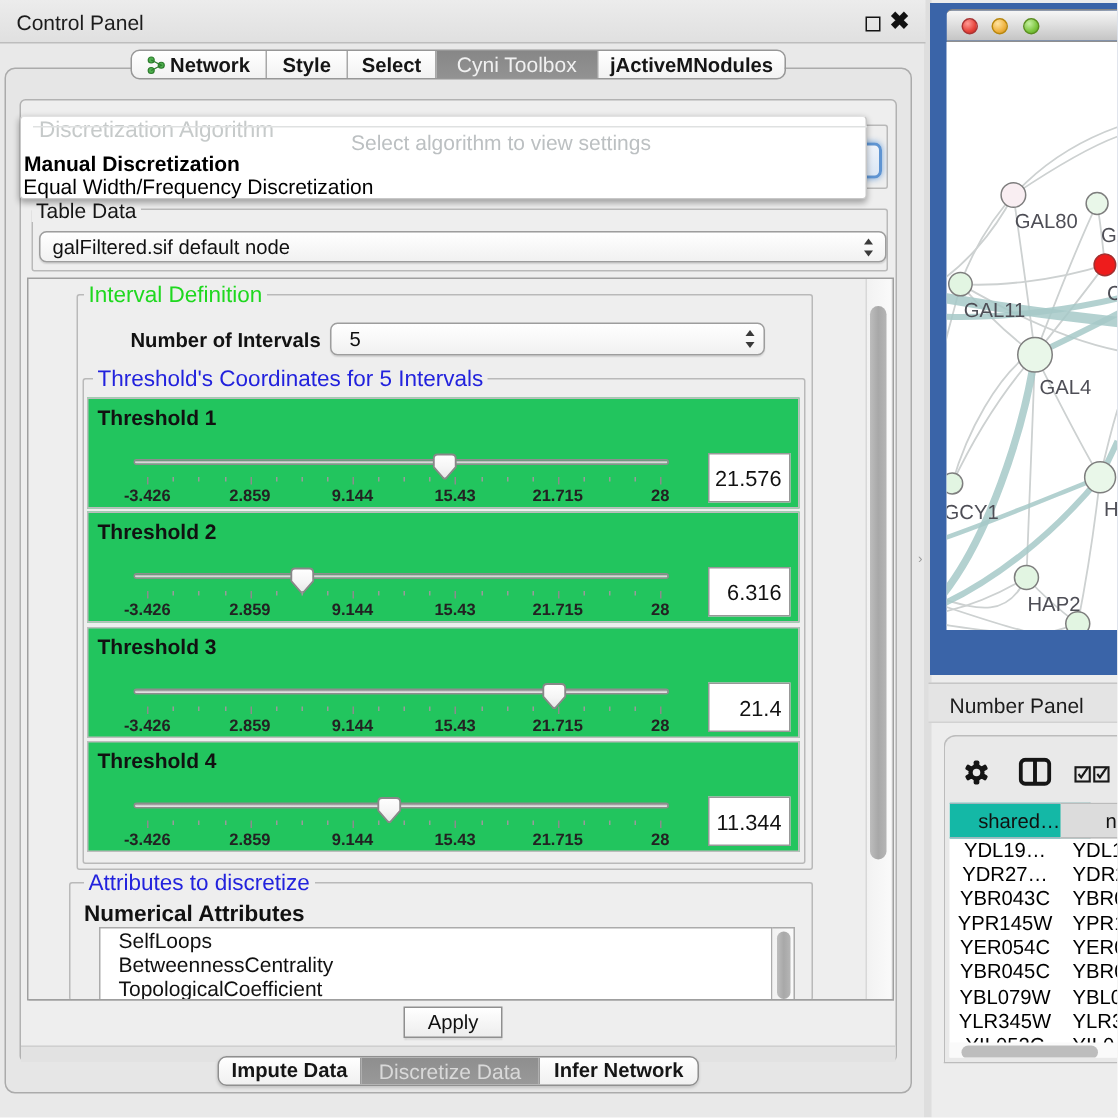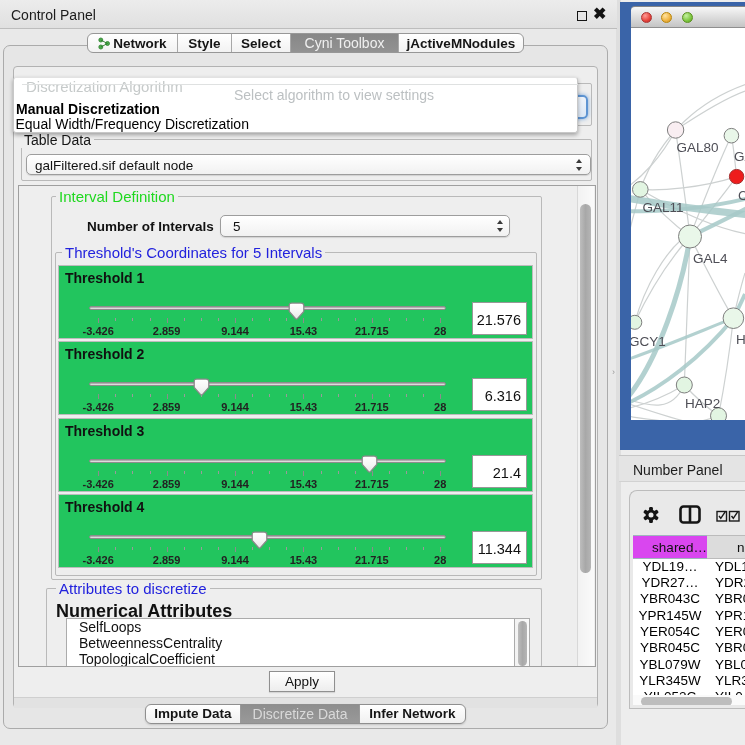--- a/index.html
+++ b/index.html
@@ -61,21 +61,21 @@
 
 #netwin{left:620px;top:2px;width:125px;height:448px;background:#3a64a8;}
 #nettitle{left:11px;top:4px;width:114px;height:22px;background:linear-gradient(#f7f7f7,#c4c4c4);border-top:1px solid #868686;border-bottom:1px solid #8f8f8f;border-radius:4px 0 0 0;}
 #netcontent{left:11px;top:26px;width:114px;height:392px;background:#ffffff;overflow:hidden;}
 .tl{position:absolute;top:5px;width:11px;height:11px;border-radius:50%;}
 
 #tpheader{left:619px;top:455px;width:126px;height:27px;background:#e4e4e4;border-top:1px solid #c6c6c6;border-bottom:1px solid #d2d2d2;}
 #tpheader .t{position:absolute;left:14px;top:6px;font-size:14px;color:#1c1c1c;}
 #tpanel{left:629px;top:490px;width:116px;height:219px;background:#e9e9e9;border:1px solid #bcbcbc;border-radius:8px 0 0 0;border-right:none;overflow:hidden;}
 #ttable{position:absolute;left:3px;top:44px;width:113px;height:170px;background:#ffffff;font-size:13.5px;overflow:hidden;}
-#ttable .hc1{position:absolute;left:0;top:0;width:94px;height:24px;background:#d946ef;border:1px solid #9fb6bd;border-left:none;text-align:center;line-height:23px;color:#111;}
+#ttable .hc1{position:absolute;left:0;top:0;width:94px;height:24px;background:#14b8a6;border:1px solid #9fb6bd;border-left:none;text-align:center;line-height:23px;color:#111;}
 #ttable .hc2{position:absolute;left:74px;top:0;width:130px;height:24px;background:#dcdcdc;border:1px solid #bbb;border-left:none;line-height:23px;color:#111;padding-left:30px;}
 #ttable .r{position:absolute;width:200px;height:17px;}
 #ttable .c1{position:absolute;left:0;width:74px;text-align:center;}
 #ttable .c2{position:absolute;left:82px;}
 #hsb{position:absolute;left:0px;top:160px;width:113px;height:12px;background:#fafafa;}
 #hsbthumb{position:absolute;left:8px;top:1.5px;width:91px;height:9px;border-radius:5px;background:#bdbdbd;}
 </style>
 </head>
 <body>
 <div id="stage">
@@ -293,21 +293,21 @@
           <span style="left:244.39999999999998px;">15.43</span>
           <span style="left:312.8px;">21.715</span>
           <span style="left:381.2px;">28</span>
         </div>
     <div class="tfield">11.344</div>
   </div>
     </div>
 
   <div class="abs group" style="left:46px;top:588px;width:496px;height:79px;border-bottom:none;"></div>
   <div class="abs gtitle" style="left:56px;top:579.5px;color:#2222dd;">Attributes to discretize</div>
-  <div class="abs" style="left:56px;top:601px;font-size:18px;font-weight:bold;color:#111;">Numerical Attributes</div>
+  <div class="abs" style="left:56px;top:601px;font-size:15px;font-weight:bold;color:#111;">Numerical Attributes</div>
   <div class="abs" id="attrlist">
     <div>SelfLoops</div>
     <div>BetweennessCentrality</div>
     <div>TopologicalCoefficient</div>
   </div>
   <div class="abs vsb" style="left:515px;top:618px;width:15px;height:48px;border:1px solid #ababab;border-left:none;border-bottom:none;"></div>
   <div class="abs vsbthumb" style="left:518px;top:621px;width:9px;height:45px;"></div>
   <div class="abs" style="left:19px;top:666px;width:577px;height:1px;background:#9f9f9f;"></div>
 
   <div class="abs" id="apply">Apply</div>

